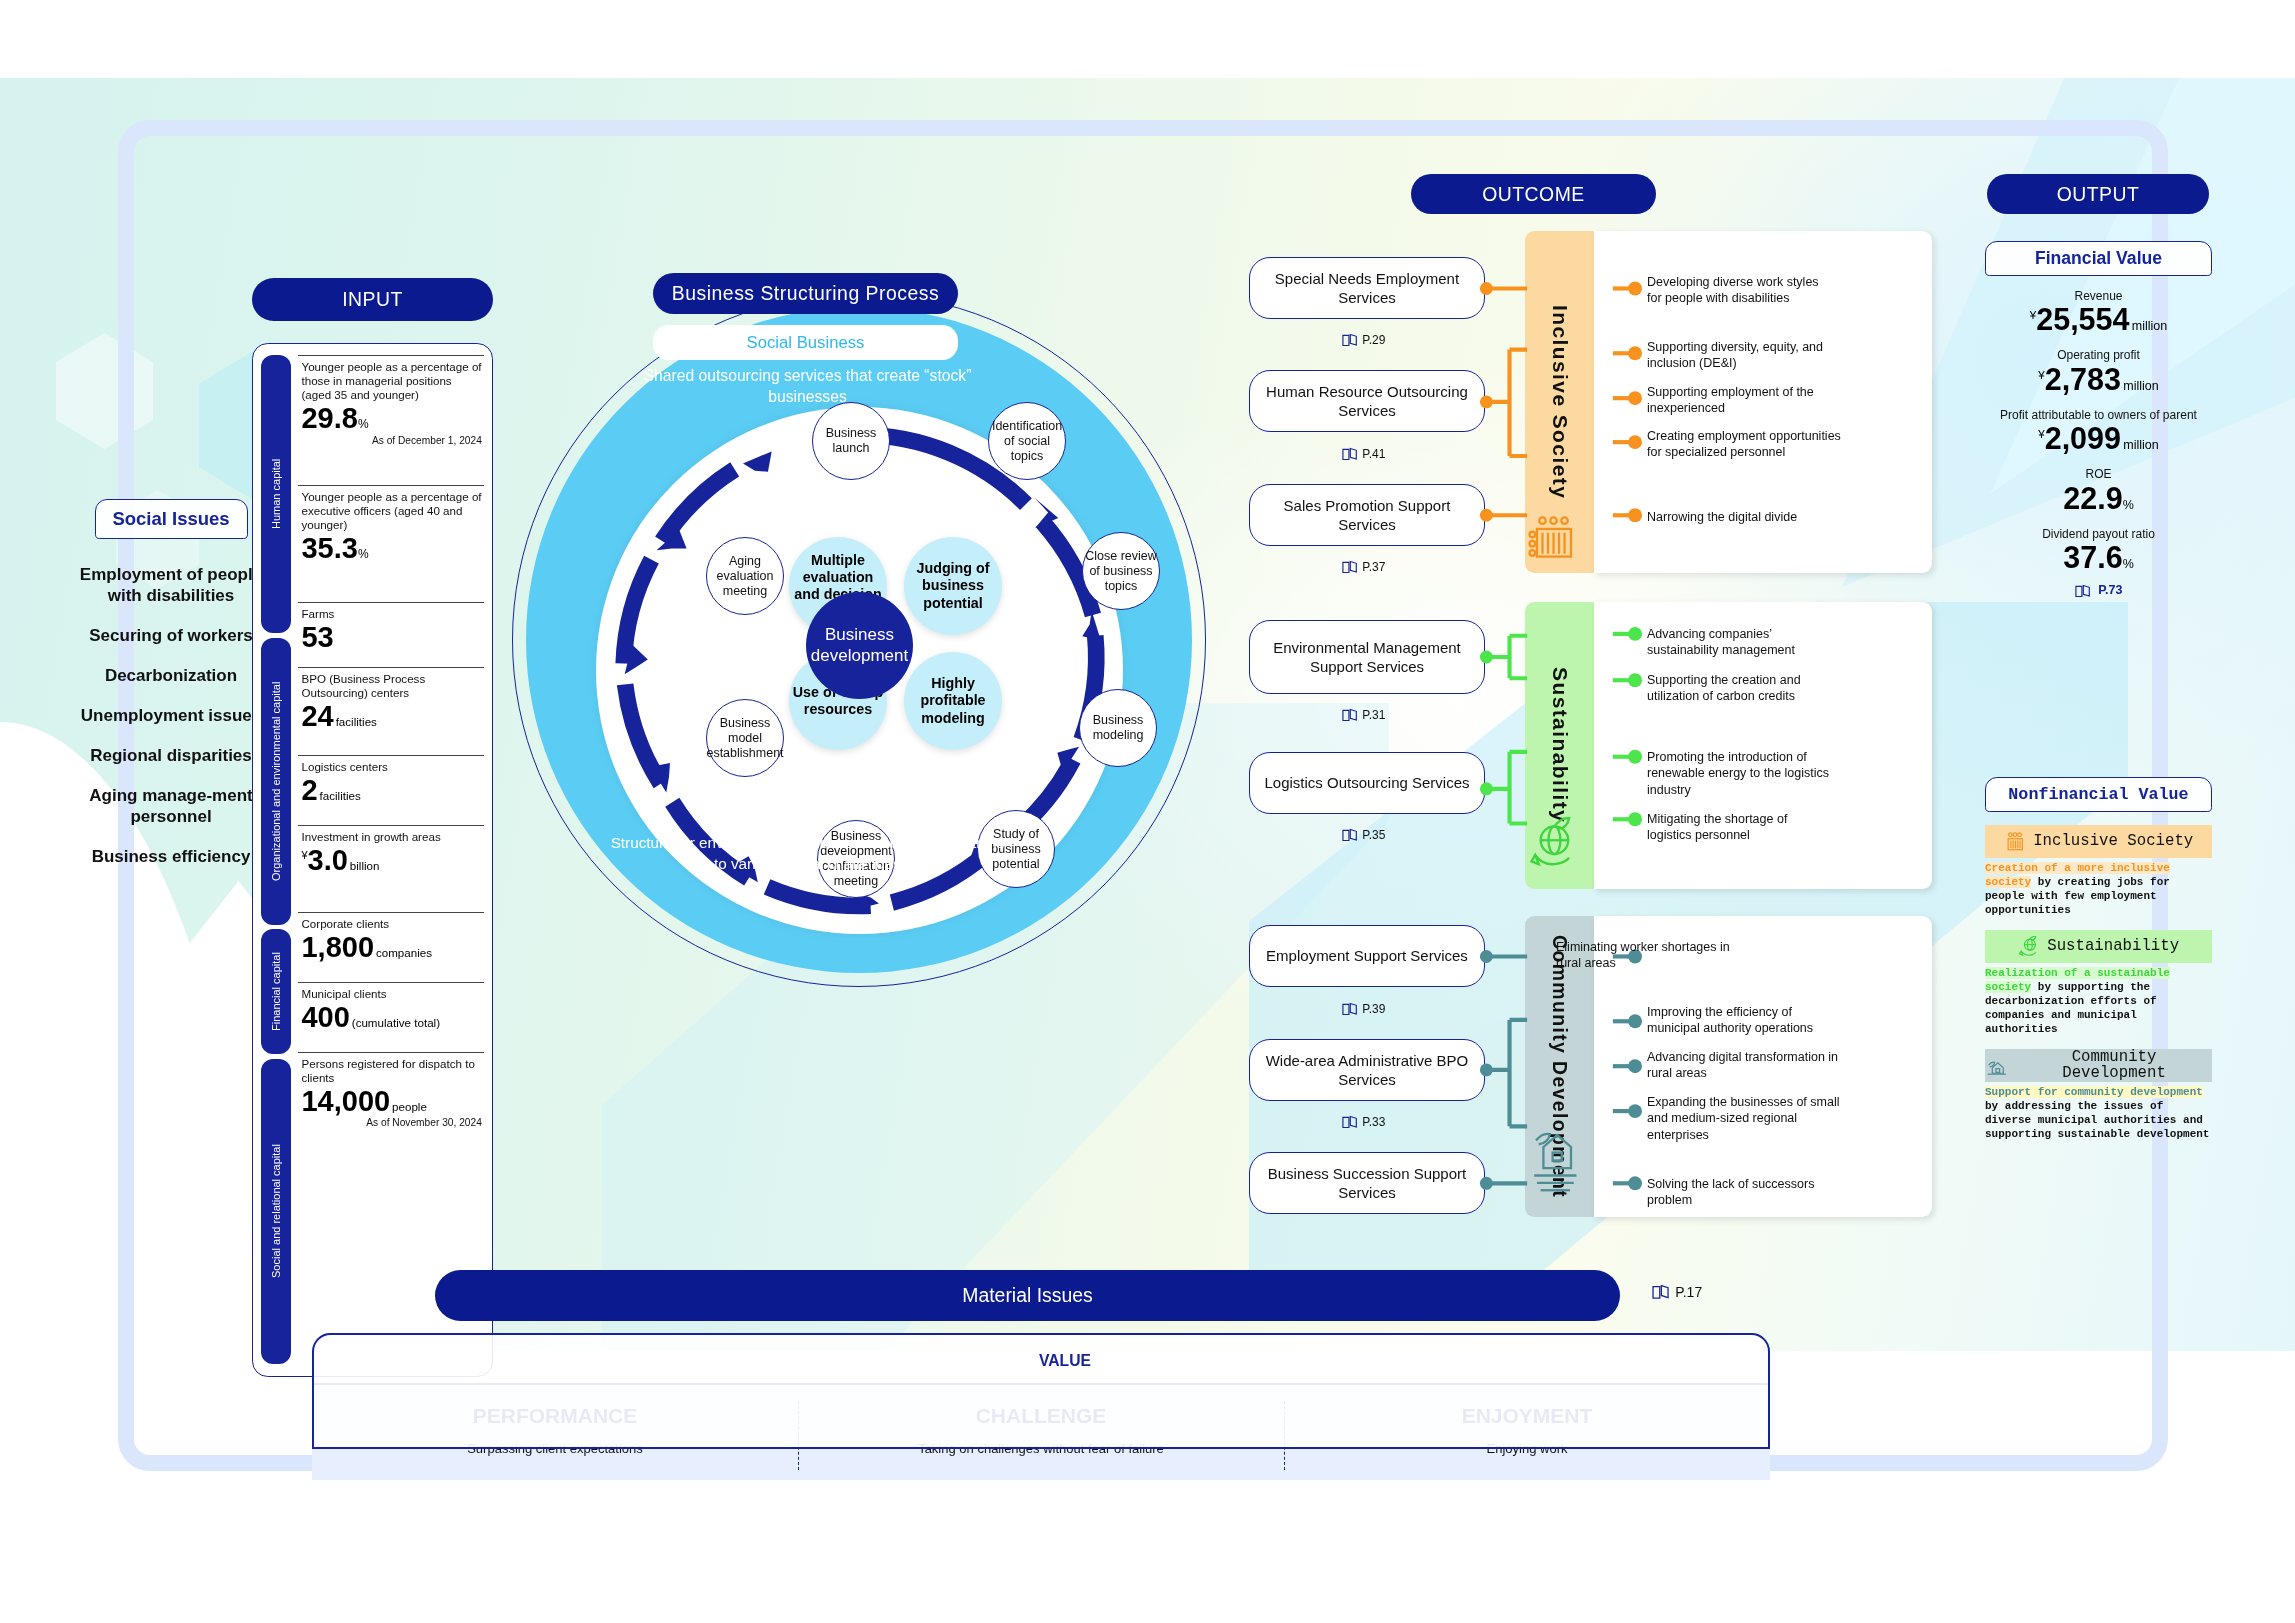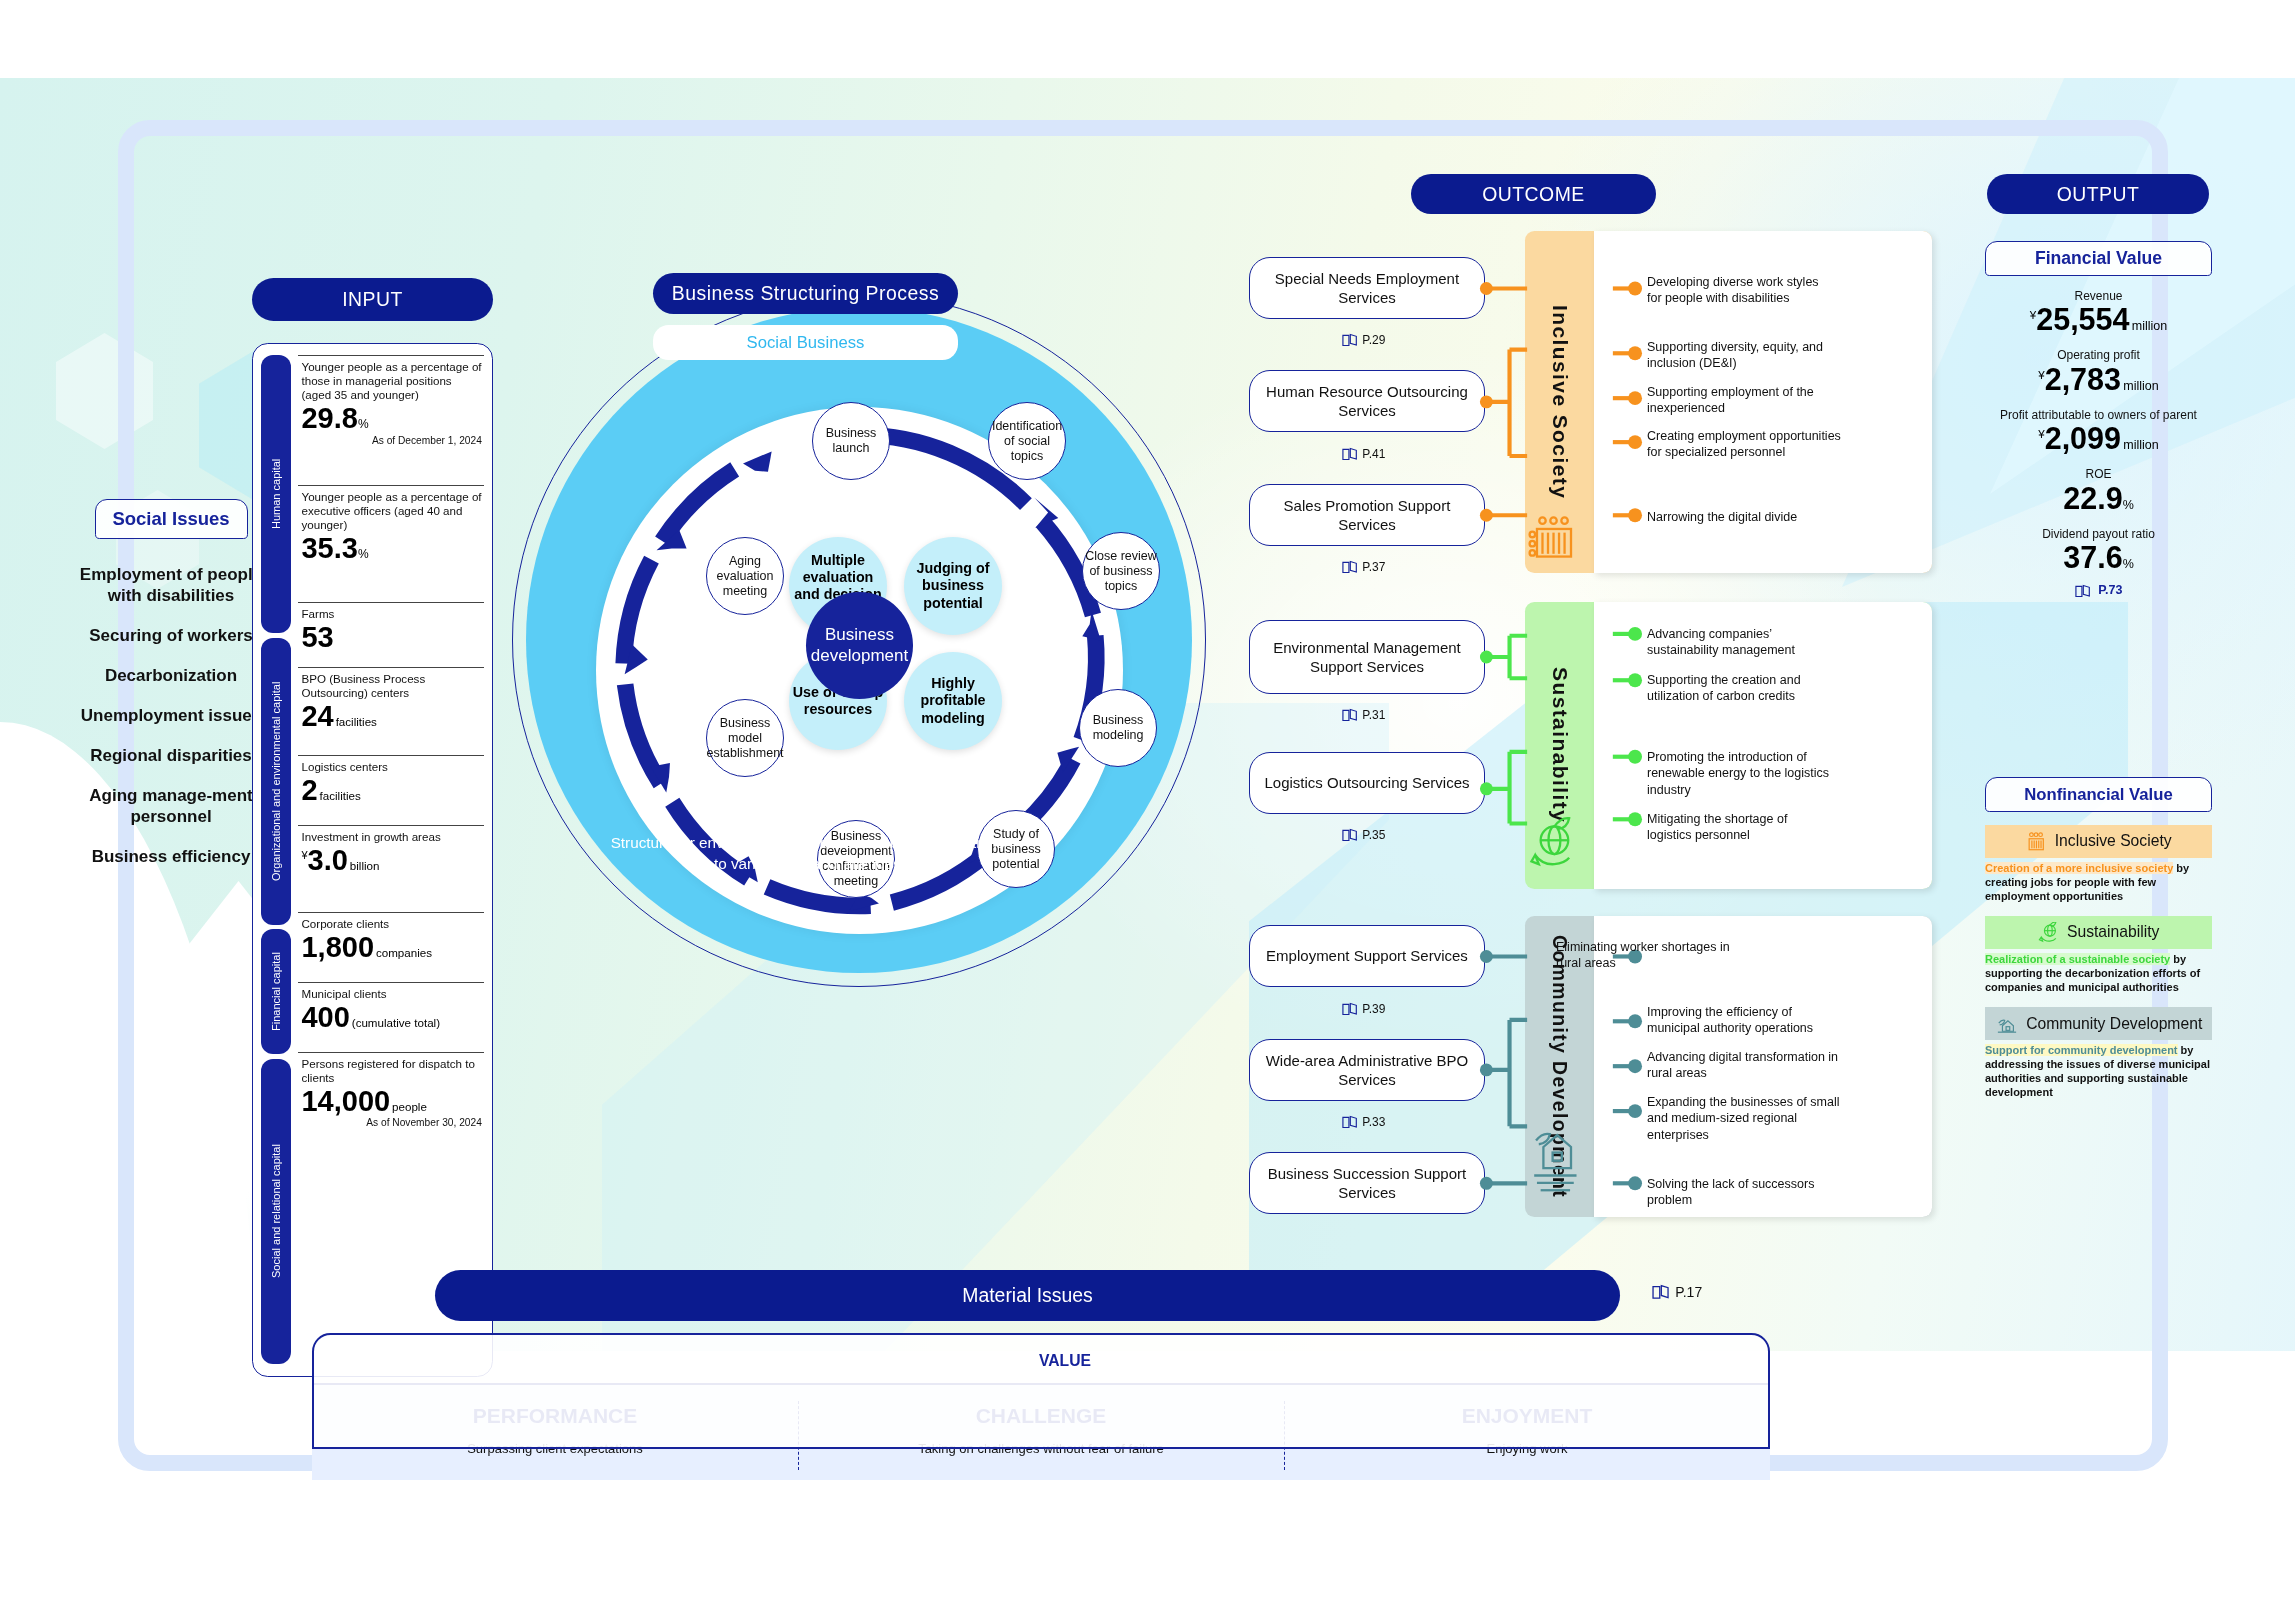--- a/index.html
+++ b/index.html
@@ -172,21 +172,21 @@
   #fin-card { position:absolute; left:1985px; top:241px; width:227px; z-index:6; }
   #fin-card .outline-hdr { width:100%; height:35px; font-size:17.6px; }
   .fin-row { text-align:center; margin-top:13px; }
   .fin-row .flabel { font-size:12px; color:#111; line-height:1.2; }
   .fin-row .fval { font-size:30.5px; font-weight:bold; color:#000; line-height:1.05; }
   .fin-row .fval .yen { font-size:11.6px; font-weight:normal; vertical-align:super; }
   .fin-row .fval .unit { font-size:12.5px; font-weight:normal; margin-left:2.3px; }
   .fin-row .fval .pct { font-size:12.5px; font-weight:normal; }
   .fin-pref { text-align:center; margin-top:10.2px; font-size:12.5px; color:#16239b; font-weight:bold; }
 
-  #nonfin-card { position:absolute; left:1985px; top:777px; width:227px; z-index:6; }
+  #nonfin-card { position:absolute; left:1985px; top:777px; width:227px; z-index:6;font-family:Liberation Mono, monospace; }
   #nonfin-card .outline-hdr { width:100%; height:35px; font-size:16.7px; }
   .nf-band {
     margin-top:13px; height:33px; display:flex; align-items:center; justify-content:center; gap:7.4px;
     font-size:15.7px; color:#111; line-height:1.05; text-align:center;
   }
   .nf-desc { font-size:11px; color:#111; line-height:1.28; margin-top:2.8px; }
   .nf-desc .hl { font-weight:bold; }
 
   
   #material {
@@ -291,20 +291,21 @@
   </div>
 </div>
 
 <div id="center">
   <div class="circ-outer"></div>
   <div class="circ-blue"></div>
   <div class="circ-white"></div>
 
   <div class="pill-hdr proc-hdr">Business Structuring Process</div>
   <div class="sb-pill">Social Business</div>
+  <div class="sb-sub">Shared outsourcing services that create “stock” businesses</div>
   <div class="circ-bottom-txt">Structure for envisioning new services to provide solutions to various social challenges</div>
 
   <svg class="ring-arrows" viewBox="0 0 1140 1140">
     <g fill="none" stroke="#16239b" stroke-width="36">
       <path d="M 570 60 A 510 510 0 0 1 930 210"></path>
       <path d="M 965 248 A 510 510 0 0 1 1075 450"></path>
       <path d="M 1080 495 A 510 510 0 0 1 1050 720"></path>
       <path d="M 1032 763 A 510 510 0 0 1 880 940"></path>
       <path d="M 843 968 A 510 510 0 0 1 640 1072"></path>
       <path d="M 594 1079 A 510 510 0 0 1 370 1038"></path>

